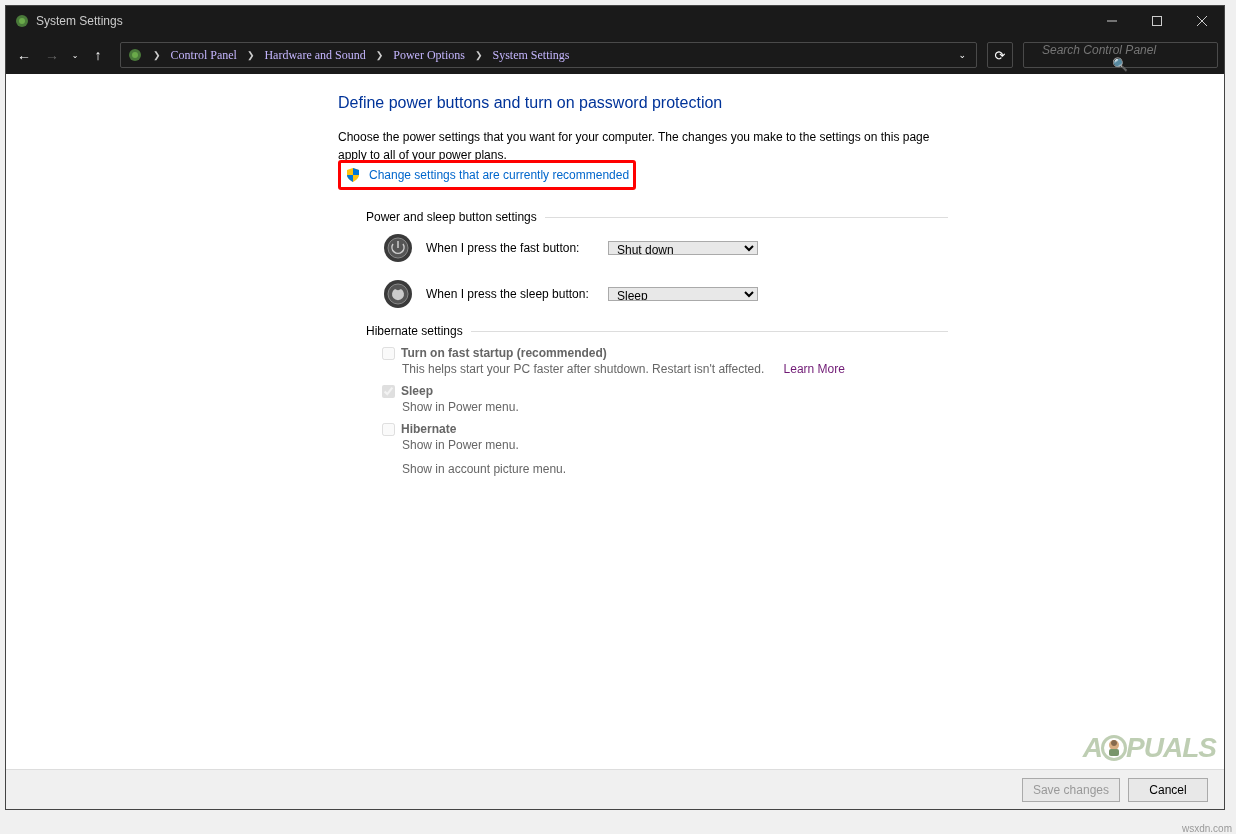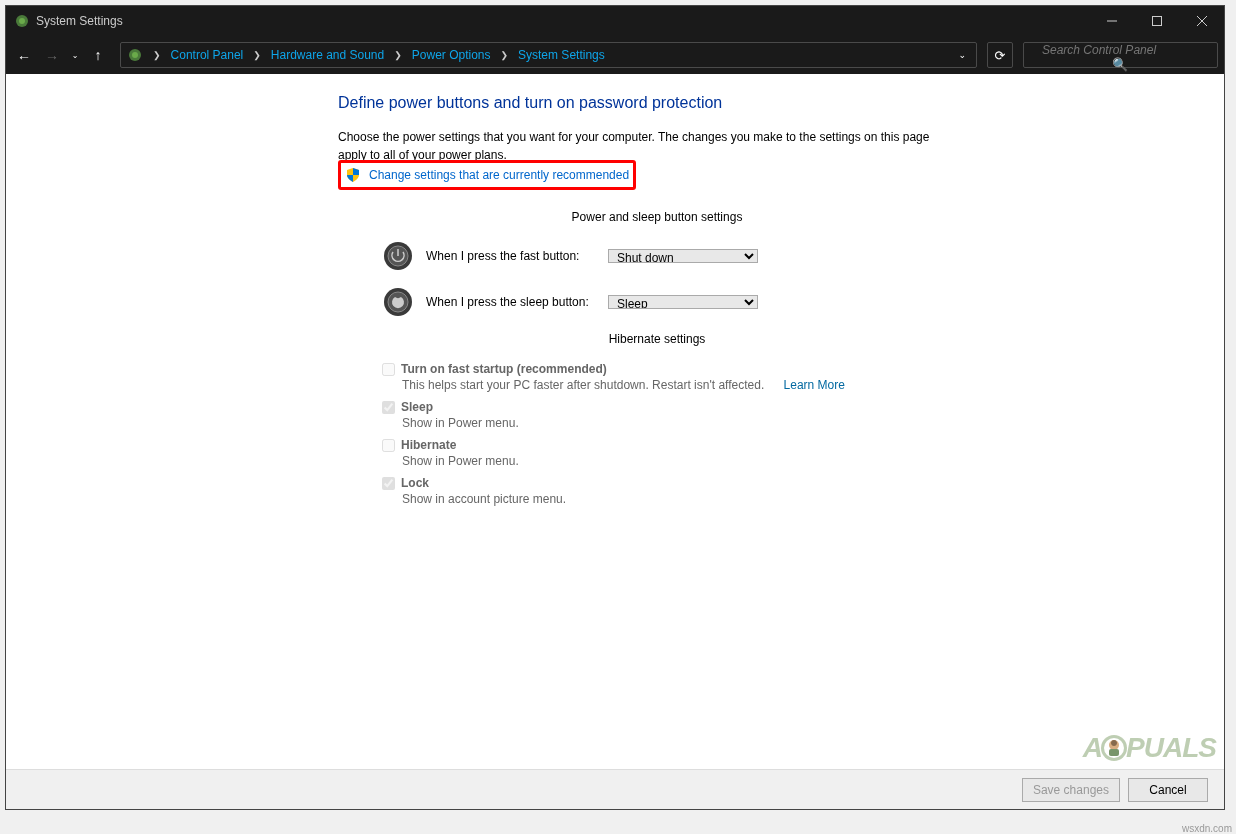--- a/index.html
+++ b/index.html
@@ -14,54 +14,54 @@
     .win-btn { width: 45px; height: 30px; display: flex; align-items: center; justify-content: center; color: #ccc; font-size: 12px; }
 
     
     .navbar { height: 38px; background: #1a1a1a; display: flex; align-items: center; padding: 0 6px; gap: 4px; }
     .nav-arrow { width: 24px; height: 24px; display: flex; align-items: center; justify-content: center; color: #fff; font-size: 14px; }
     .nav-arrow.disabled { color: #666; }
     .nav-dropdown-caret { color: #fff; font-size: 8px; width: 14px; text-align: center; }
     .breadcrumb { flex: 1; background: #1a1a1a; border: 1px solid #4a4a4a; height: 26px; display: flex; align-items: center; margin: 0 6px; padding: 0 4px; border-radius: 2px; }
     .breadcrumb .bc-icon { width: 20px; display:flex; align-items:center; justify-content:center; }
     .bc-chevron { color: #ccc; font-size: 9px; margin: 0 8px; }
-    .bc-item { color: #0ea5e9; font-size: 12px; padding: 2px 2px; }
+    .bc-item { color: #c4b5fd; font-size: 12px; padding: 2px 2px; font-family: Liberation Serif, serif; }
     .bc-end { flex:1; }
     .bc-dropdown { color: #fff; font-size: 9px; padding:0 6px; }
     .refresh-btn { width: 26px; height: 26px; border: 1px solid #4a4a4a; display:flex; align-items:center; justify-content:center; color:#fff; font-size:13px; border-radius:2px; }
     .searchbox { width: 195px; height: 26px; background: #1a1a1a; border: 1px solid #4a4a4a; display: flex; align-items: center; padding: 0 6px; border-radius:2px; margin-left:6px;flex-direction:column; }
     .searchbox input { flex: 1; background: transparent; border: none; color: #ccc; font-size: 12px; outline: none; font-style: italic; }
     .searchbox .search-icon { color: #ccc; font-size: 13px; }
 
     
     .content { position: absolute; top: 68px; left: 0; right: 0; bottom: 40px; background: #fff; padding: 20px 0; overflow: hidden; }
     .inner { width: 610px; margin-left: 332px; }
     .page-title { color: #003399; font-size: 16px; font-weight: 400; margin-bottom: 16px; }
     .subtitle { font-size: 12px; color: #000; line-height: 1.5; margin-bottom: 0; }
 
     .highlight-box { border: 3px solid #ff0000; padding: 4px 4px 4px 4px; display: inline-block; margin-top: -4px; margin-bottom: 8px; border-radius: 3px; }
     .change-link { display: flex; align-items: center; gap: 8px; }
     .shield-icon { width: 16px; height: 16px; display:inline-flex; align-items:center; justify-content:center; }
     .change-link a { color: #0066cc; font-size: 12px; text-decoration: none; }
 
-    .section-header { font-size: 12px; color: #000; margin: 12px 0 8px; display: flex; align-items: center; gap: 8px; margin-left: 28px; flex-direction: column; }
+    .section-header { font-size: 12px; color: #000; margin: 12px 0 8px; display: flex; align-items: center; gap: 8px; margin-left: 28px; }
     .section-header .line { flex: 1; height: 1px; background: #ddd; }
 
     .setting-row { display: flex; align-items: center; margin-left: 44px; margin-bottom: 14px; gap: 12px; }
     .setting-row .row-icon { width: 32px; height: 32px; display:flex; align-items:center; justify-content:center; }
     .setting-row .row-label { width: 170px; font-size: 12px; color: #000; }
     .setting-row select { width: 150px; height: 14px; font-size: 12px; background: #e8e8e8; border: 1px solid #aaa; padding: 0 4px; }
 
     .checkbox-item { margin-left: 44px; margin-bottom: 6px; }
     .checkbox-row { display: flex; align-items: center; gap: 6px; }
     .checkbox-row input[type="checkbox"] { width: 13px; height: 13px; }
     .checkbox-row input[type="checkbox"]:disabled { opacity: 0.7; }
     .checkbox-row .cb-label { font-size: 12px; font-weight: bold; color: #666; }
     .checkbox-desc { font-size: 12px; color: #666; margin-left: 20px; line-height: 1.5; }
-    .checkbox-desc a { color: #0369a1; text-decoration: none; padding-left: 16px; }
+    .checkbox-desc a { color: #701a75; text-decoration: none; padding-left: 16px; }
 
     
     .bottom-bar { position: absolute; bottom: 0; left: 0; right: 0; height: 40px; background: #f0f0f0; border-top: 1px solid #ddd; display: flex; align-items: center; justify-content: flex-end; padding: 0 16px; gap: 8px; }
     .bottom-bar button { min-width: 80px; height: 24px; font-size: 12px; border: 1px solid #aaa; background: #e8e8e8; padding: 0 10px; }
     .bottom-bar button:disabled { color: #999; }
 
     .watermark { position: absolute; right: 8px; bottom: 45px; font-size: 28px; font-weight: bold; color: #b8c9ab; font-style: italic; letter-spacing: -1px; opacity:0.9; display:flex; align-items:center; pointer-events:none; }
     .watermark svg { margin: 0 -2px; }
     .attrib { position:absolute; right:4px; bottom:0; font-size:10px; color:#999; }
   </style>
@@ -204,24 +204,20 @@
 
       <div class="checkbox-item">
         <div class="checkbox-row">
           <input type="checkbox" disabled="" style="">
           <span class="cb-label">Hibernate</span>
         </div>
         <div class="checkbox-desc">Show in Power menu.</div>
       </div>
 
       <div class="checkbox-item">
-        <div class="checkbox-row">
-          <input type="checkbox" checked="" disabled="" style="">
-          <span class="cb-label">Lock</span>
-        </div>
         <div class="checkbox-desc">Show in account picture menu.</div>
       </div>
 
     </div>
   </div>
 
   <div class="bottom-bar">
     <button disabled="">Save changes</button>
     <button>Cancel</button>
   </div>

